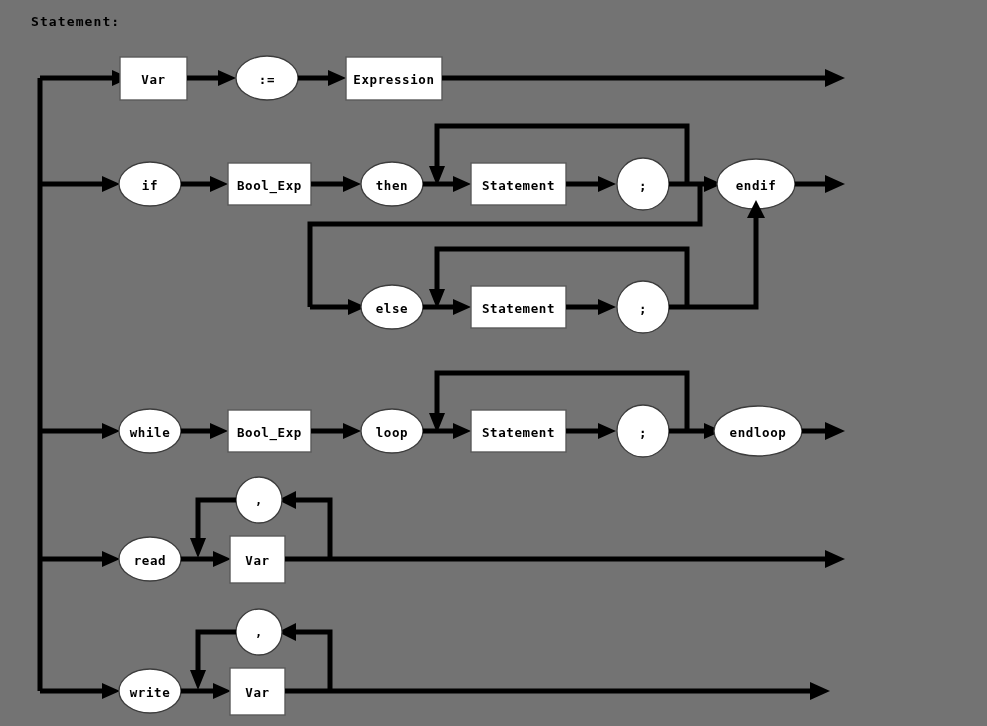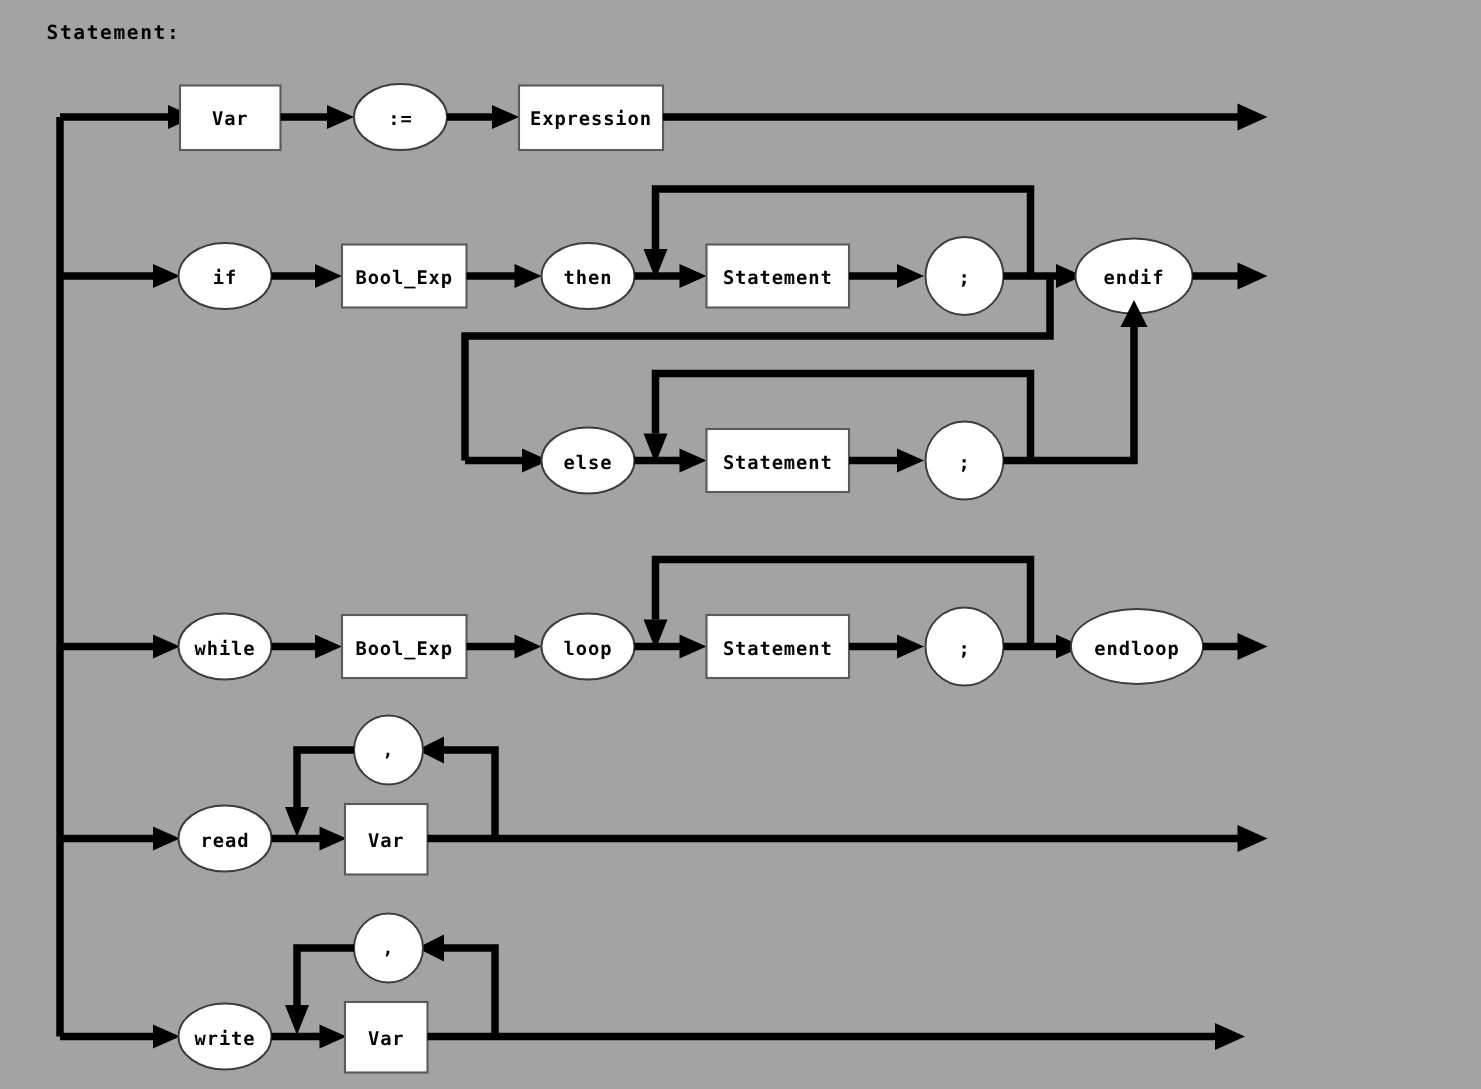--- a/index.html
+++ b/index.html
@@ -10,21 +10,21 @@
   body {
     width: 987px;
     height: 726px;
     overflow: hidden;
     font-family: "DejaVu Sans Mono", "Liberation Mono", monospace;
   }
   #diagram-root {
     position: relative;
     width: 987px;
     height: 726px;
-    background: #a3a3a3;
+    background: #737373;
   }
   svg#railroad {
     display: block;
     width: 987px;
     height: 726px;
   }
   .track {
     stroke: #000000;
     stroke-width: 5;
     fill: none;

